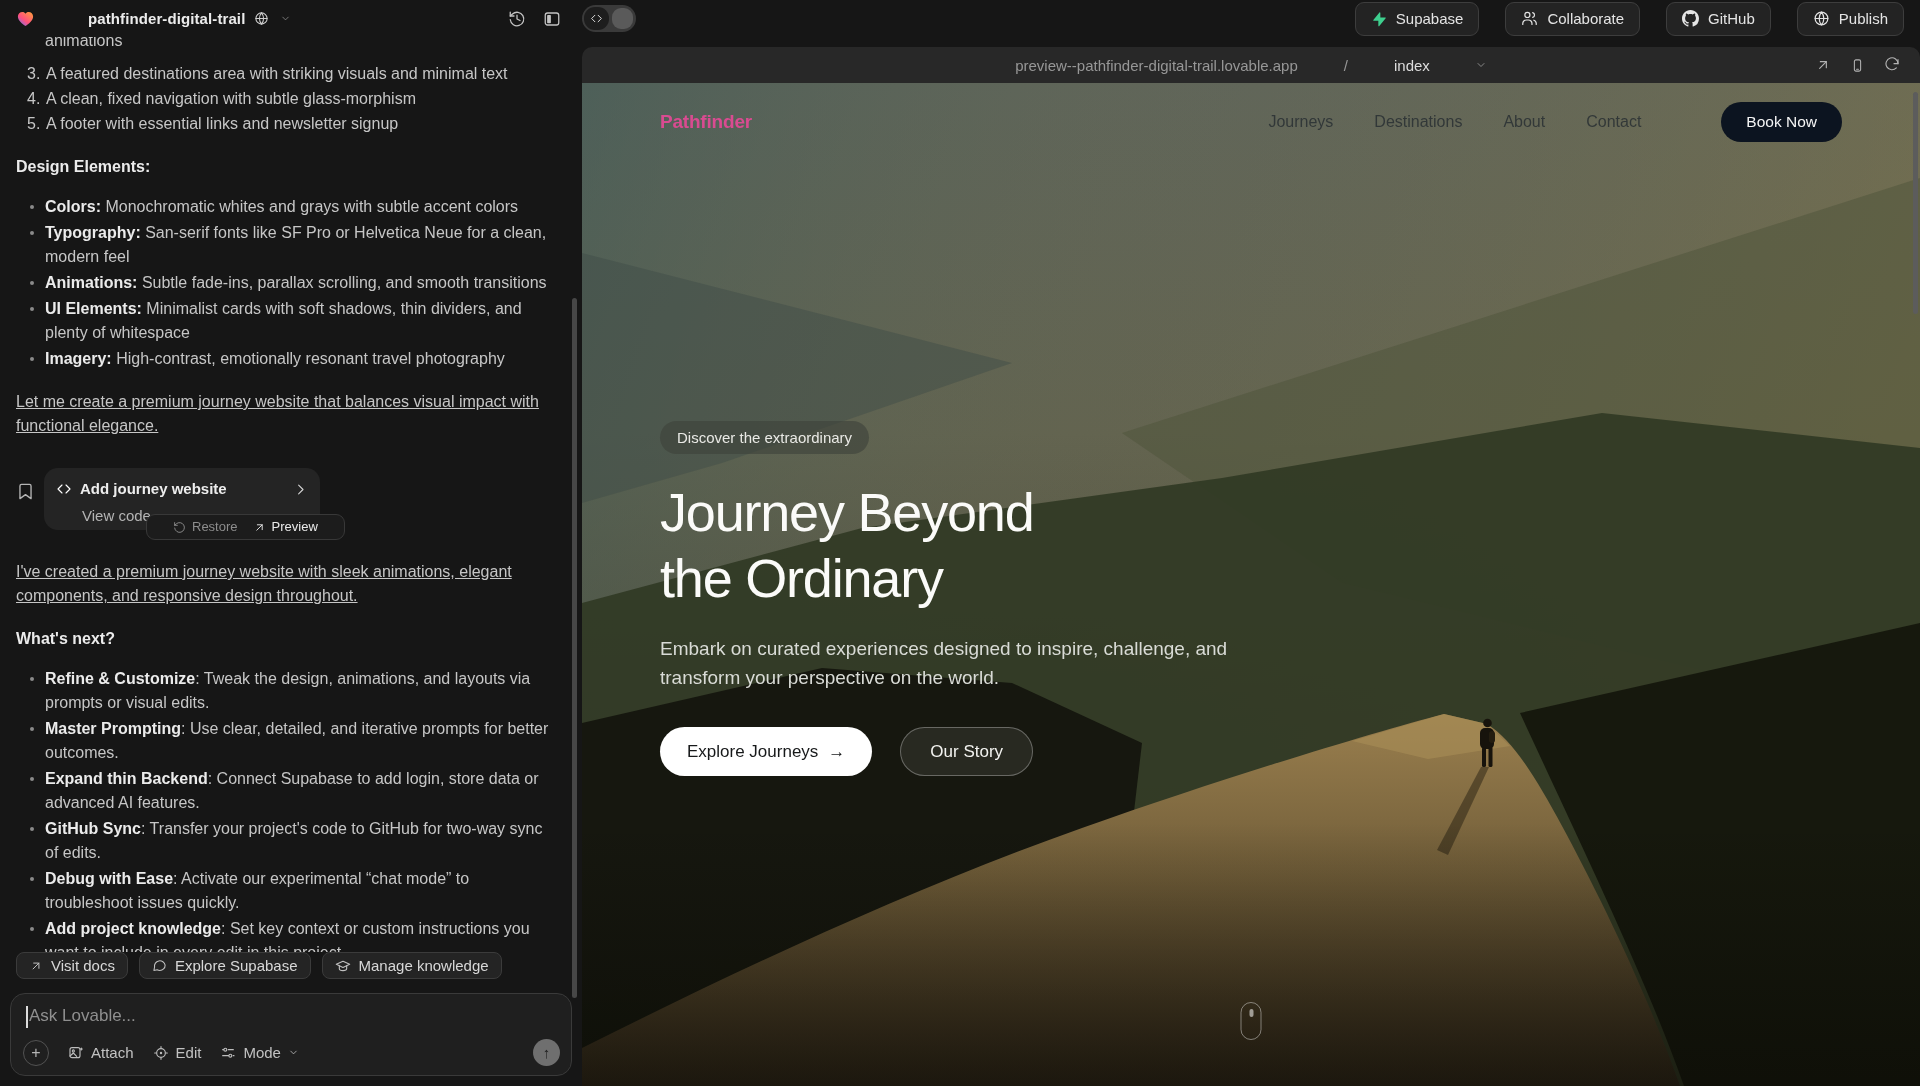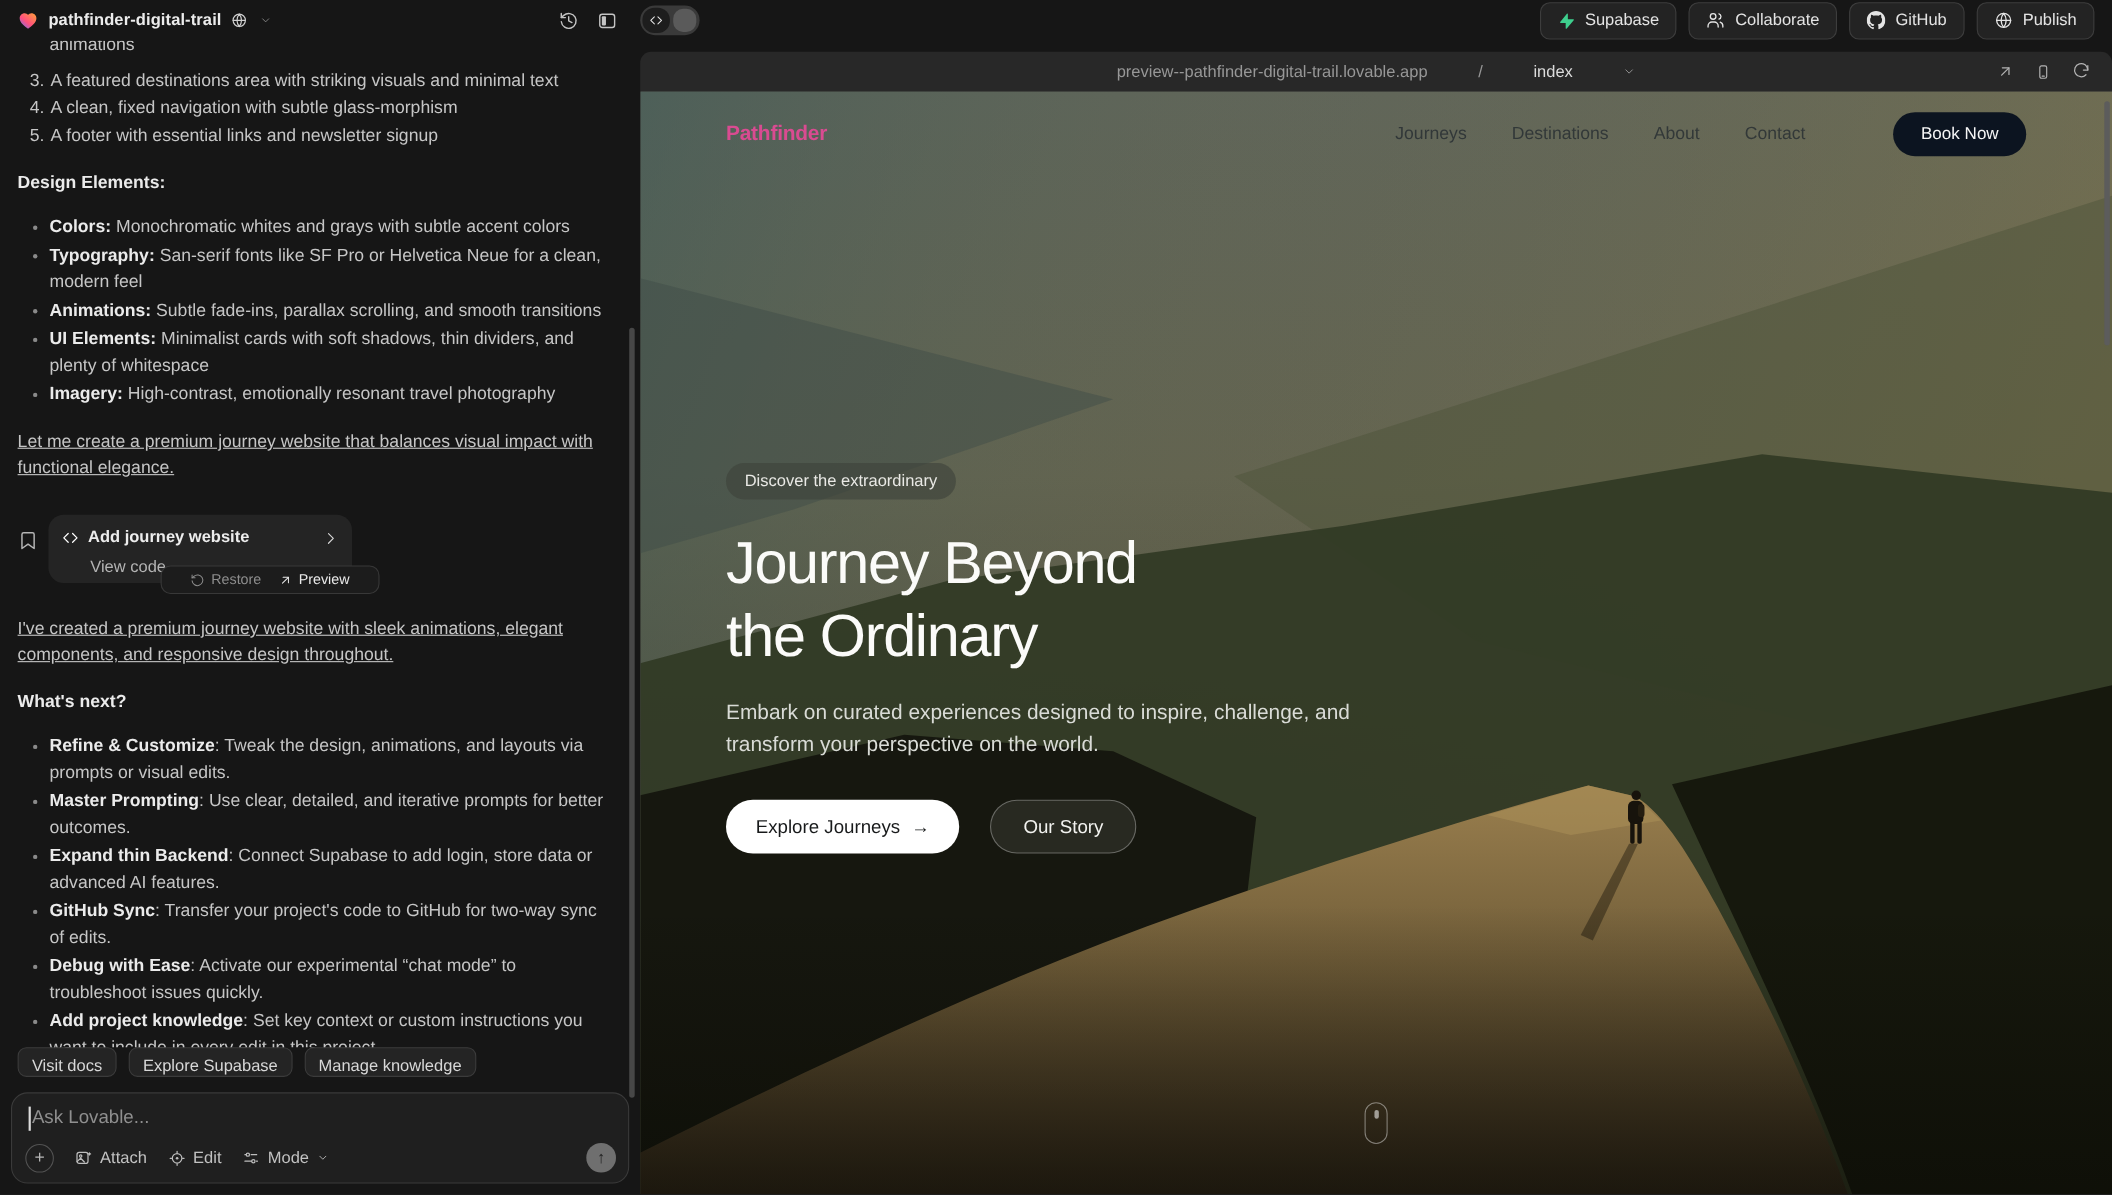--- a/index.html
+++ b/index.html
@@ -10,28 +10,28 @@
     position:relative;
     color:#c6c6c6;
     -webkit-font-smoothing:antialiased;
   }
   svg.icn { fill:none; stroke:currentColor; stroke-width:1.7; stroke-linecap:round; stroke-linejoin:round; display:block; }
   svg.fil { fill:currentColor; stroke:none; display:block; }
 
   
   .app-header { position:absolute; top:0; left:0; right:0; height:37px; display:flex; align-items:center; padding:0 16px; z-index:6; }
   .brand { display:flex; align-items:center; gap:9px; }
-  .brand-name { font-size:15px; font-weight:700; color:#ececec; letter-spacing:.1px; }
+  .brand-name { font-size:15px; font-weight:700; color:#ececec; letter-spacing:.1px;margin-left:44px; }
   .brand .globe { color:#cfcfcf; }
   .brand .chev { color:#8f8f8f; margin-left:2px; }
   .header-mid { position:absolute; left:508px; top:0; height:37px; display:flex; align-items:center; gap:17px; color:#c4c4c4; }
   .code-toggle { margin-left:4px; width:54px; height:27px; border-radius:14px; background:#3a3a3a; display:flex; align-items:center; padding:2px; }
   .code-toggle .seg-code { width:25px; height:23px; border-radius:11px; background:#1d1d1d; color:#e8e8e8; display:flex; align-items:center; justify-content:center; }
   .code-toggle .seg-knob { width:21px; height:21px; border-radius:9px; background:#5a5a5a; margin-left:3px; }
-  .header-right { margin-left:auto; display:flex; gap:11px; }
+  .header-right { margin-left:auto; display:flex; gap:26px; }
   .hbtn { height:34px; padding:0 15px; border-radius:9px; background:#232323; border:1px solid #3d3d3d; color:#e4e4e4; font-size:15px; display:flex; align-items:center; gap:9px; cursor:pointer; }
   .hbtn .sb-bolt { color:#3ecf8e; }
 
   
   .chat-panel { position:absolute; top:37px; left:0; width:582px; bottom:0; display:flex; flex-direction:column; }
   .chat-scroll { flex:1; overflow:hidden; padding:0 30px 0 16px; font-size:16px; line-height:24px; color:#c6c6c6; }
   .chat-scroll strong, .bullet-label { color:#ebebeb; font-weight:700; }
   .clip-line { margin-top:-8px; padding-left:29px; }
   ol.numlist { list-style:none; margin-top:9px; margin-left:11px; }
   ol.numlist li { display:flex; margin-bottom:1px; }
@@ -49,21 +49,21 @@
   .tool-card-row1 .code-ic { color:#fff; }
   .tool-card-row1 .chev-r { color:#d6d6d6; }
   .tool-card-sub { margin-left:26px; margin-top:3px; font-size:15px; color:#b4b4b4; }
   .rp-pill { position:absolute; left:130px; top:57px; height:26px; display:flex; align-items:center; gap:15px; padding:0 26px; background:#1c1c1c; border:1px solid #383838; border-radius:9px; z-index:2; }
   .rp-item { display:flex; align-items:center; gap:6px; font-size:13px; cursor:pointer; }
   .rp-restore { color:#8d8d8d; }
   .rp-preview { color:#e9e9e9; }
   .chat-scrollbar { position:absolute; right:5px; top:261px; width:5px; height:700px; background:#474747; border-radius:3px; cursor:pointer; }
 
   .qa-row { display:flex; gap:11px; padding:0 16px; margin-bottom:14px; }
-  .qa-btn { height:27px; padding:0 12px; border-radius:8px; background:#242424; border:1px solid #3b3b3b; color:#d8d8d8; font-size:15px; display:inline-flex; align-items:center; gap:8px; cursor:pointer;flex-direction:column; }
+  .qa-btn { height:27px; padding:0 12px; border-radius:8px; background:#242424; border:1px solid #3b3b3b; color:#d8d8d8; font-size:15px; display:inline-flex; align-items:center; gap:8px; cursor:pointer; }
   .qa-btn .qic { color:#c0c0c0; }
 
   .composer { margin:0 10px 10px; height:83px; background:#1f1f1f; border:1px solid #3a3a3a; border-radius:15px; position:relative; padding:12px 14px; }
   .caret { position:absolute; left:15px; top:12px; width:2px; height:22px; background:#dcdcdc; }
   .composer-input { width:100%; background:transparent; border:none; outline:none; color:#3b82f6; font-size:17px; padding-left:4px; font-family:"Liberation Sans",sans-serif; }
   .composer-input::placeholder { color:#8f8f8f; opacity:1; }
   .composer-row { position:absolute; left:12px; right:11px; bottom:9px; display:flex; align-items:center; gap:19px; color:#c2c2c2; font-size:15px; }
   .plus-btn { width:26px; height:26px; border-radius:50%; border:1.3px solid #525252; color:#b5b5b5; display:flex; align-items:center; justify-content:center; font-size:16px; cursor:pointer; }
   .composer-action { display:flex; align-items:center; gap:7px; cursor:pointer; }
   .composer-action .aic { color:#bdbdbd; }

